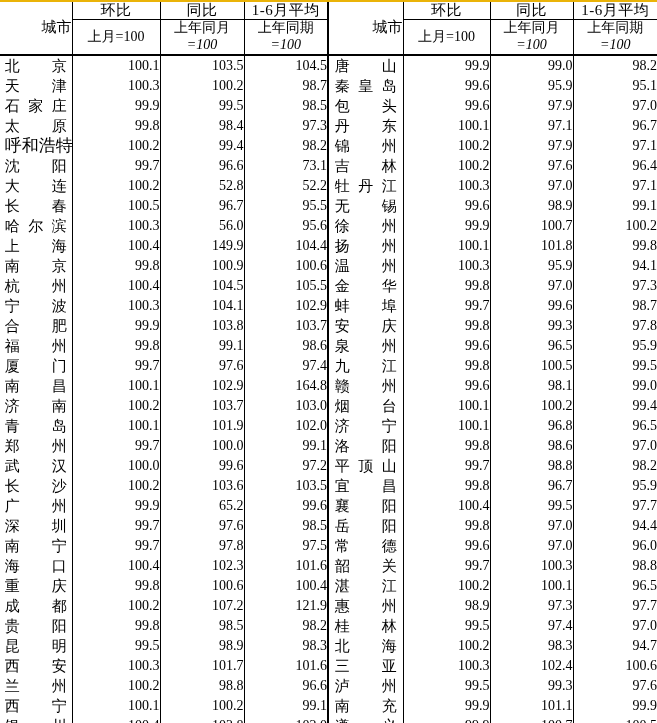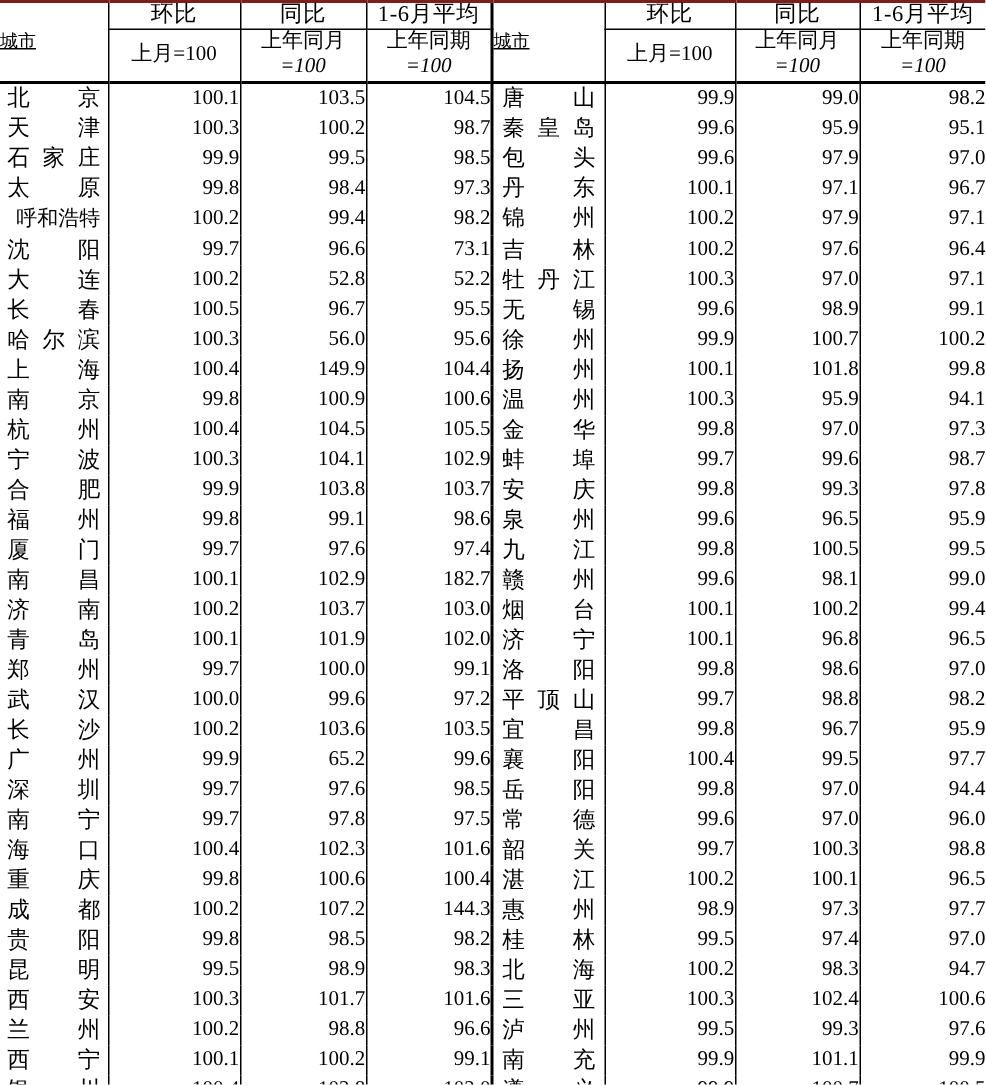--- a/index.html
+++ b/index.html
@@ -37,37 +37,36 @@
   col.c-city-l   { width: 72px; }
   col.c-m1       { width: 88px; }
   col.c-y1       { width: 84px; }
   col.c-a1       { width: 84px; }
   col.c-city-r   { width: 75px; }
   col.c-m2       { width: 87px; }
   col.c-y2       { width: 83px; }
   col.c-a2       { width: 84px; }
 
   
-  .bt { border-top: 2px solid #7f1d1d; }
+  .bt { border-top: 2px solid #eab308; }
   .bb { border-bottom: 2px solid #000; }
   .br { border-right: 1px solid #000; }
   .bl-thick { border-left: 2px solid #000; }
   .bb-thin { border-bottom: 1px solid #000; }
 
   
   .hdr {
     text-align: center;
     font-size: 15px;
     line-height: 1.15;
     letter-spacing: 0.5px;
   }
   .hdr-city {
-    text-align: left;
-    font-size: 12px;
-    text-decoration: underline;
+    text-align: right;
+    font-size: 15px;
   }
   .hdr-sub {
     text-align: center;
     font-size: 14px;
     line-height: 1.2;
     padding: 2px 0 3px 0;
   }
   .hdr-sub .l1 { display: block; }
   .hdr-sub .l2 { display: block; font-style: italic; }
 
@@ -84,21 +83,21 @@
     width: 62px;
     text-align: justify;
     text-align-last: justify;
     font-size: 15px;
   }
   td.city .nm4 {
     display: inline-block;
     width: 62px;
     text-align: right;
     letter-spacing: 0;
-    font-size: 14px;
+    font-size: 17px;
     font-family: Liberation Serif, serif;
   }
   td.num {
     font-size: 14px;
     text-align: right;
     padding-right: 9px;
     height: 20px;
     line-height: 20px;
     font-family: "Liberation Serif", "DejaVu Serif", serif;
   }
@@ -315,21 +314,21 @@
           <td class="num br">97.4</td>
           <td class="city br bl-thick"><span class="nm">九江</span></td>
           <td class="num br">99.8</td>
           <td class="num br">100.5</td>
           <td class="num">99.5</td>
         </tr>
         <tr class="row">
           <td class="city br"><span class="nm">南昌</span></td>
           <td class="num br">100.1</td>
           <td class="num br">102.9</td>
-          <td class="num br">182.7</td>
+          <td class="num br">164.8</td>
           <td class="city br bl-thick"><span class="nm">赣州</span></td>
           <td class="num br">99.6</td>
           <td class="num br">98.1</td>
           <td class="num">99.0</td>
         </tr>
         <tr class="row">
           <td class="city br"><span class="nm">济南</span></td>
           <td class="num br">100.2</td>
           <td class="num br">103.7</td>
           <td class="num br">103.0</td>
@@ -425,21 +424,21 @@
           <td class="num br">100.4</td>
           <td class="city br bl-thick"><span class="nm">湛江</span></td>
           <td class="num br">100.2</td>
           <td class="num br">100.1</td>
           <td class="num">96.5</td>
         </tr>
         <tr class="row">
           <td class="city br"><span class="nm">成都</span></td>
           <td class="num br">100.2</td>
           <td class="num br">107.2</td>
-          <td class="num br">144.3</td>
+          <td class="num br">121.9</td>
           <td class="city br bl-thick"><span class="nm">惠州</span></td>
           <td class="num br">98.9</td>
           <td class="num br">97.3</td>
           <td class="num">97.7</td>
         </tr>
         <tr class="row">
           <td class="city br"><span class="nm">贵阳</span></td>
           <td class="num br">99.8</td>
           <td class="num br">98.5</td>
           <td class="num br">98.2</td>

